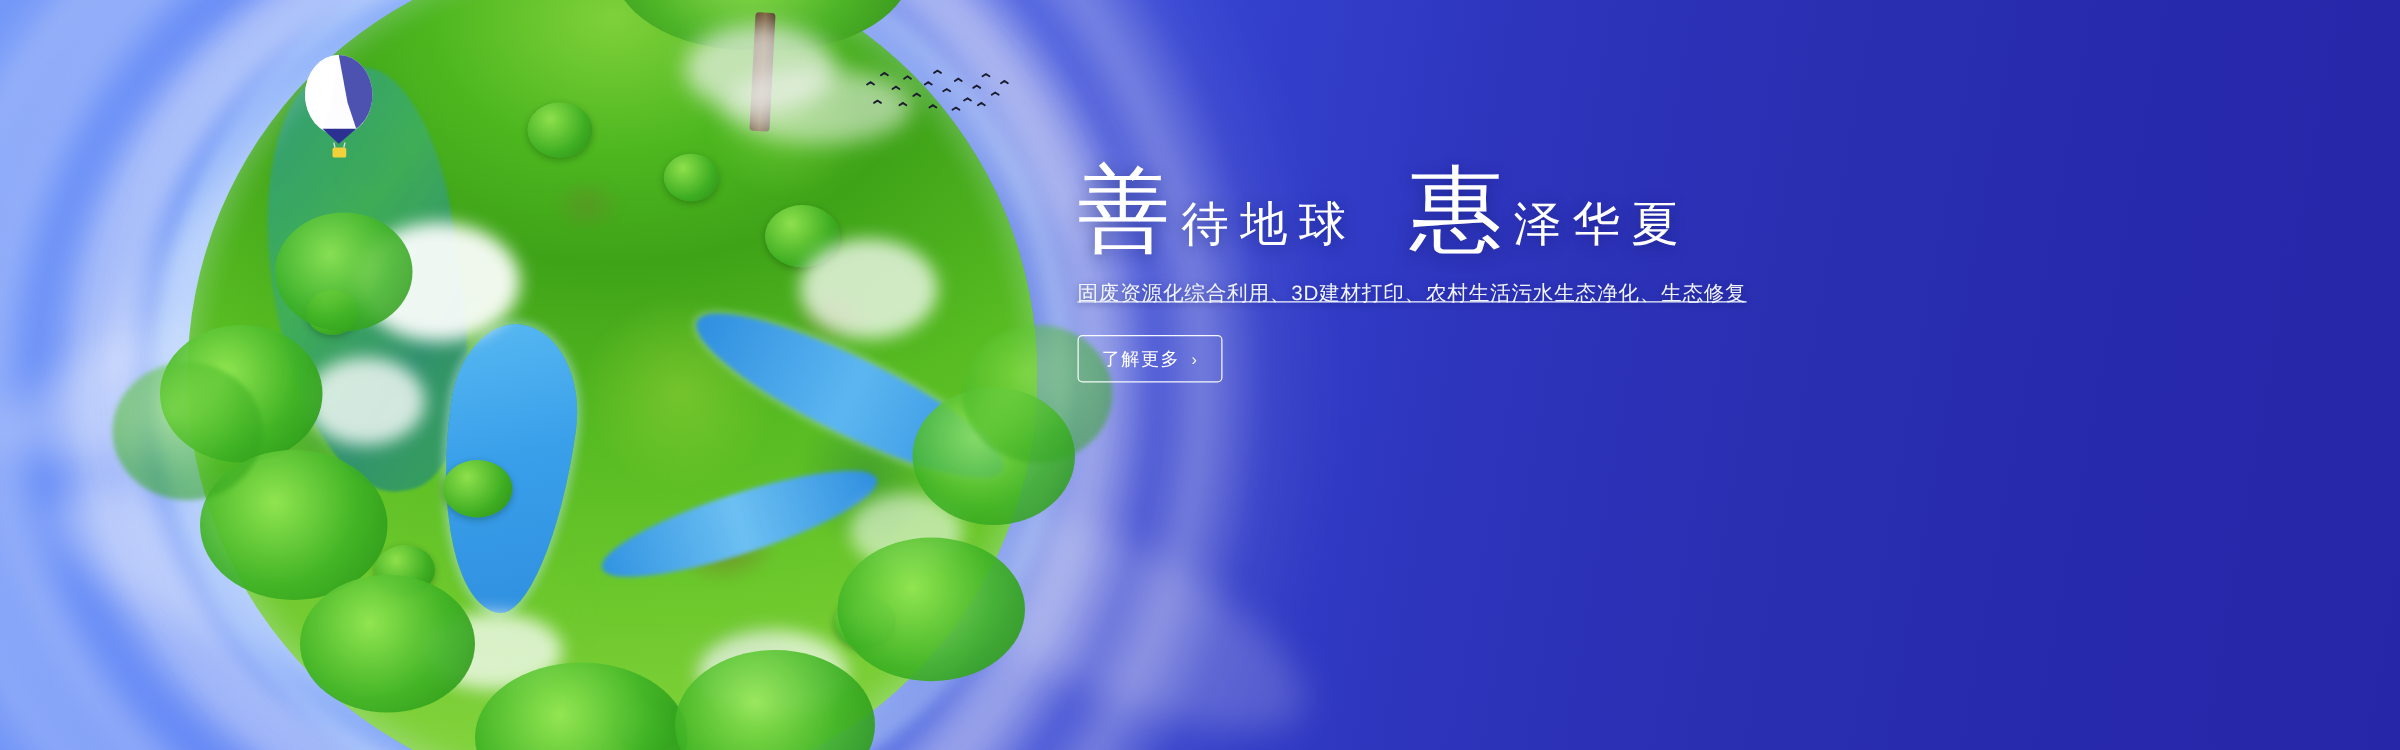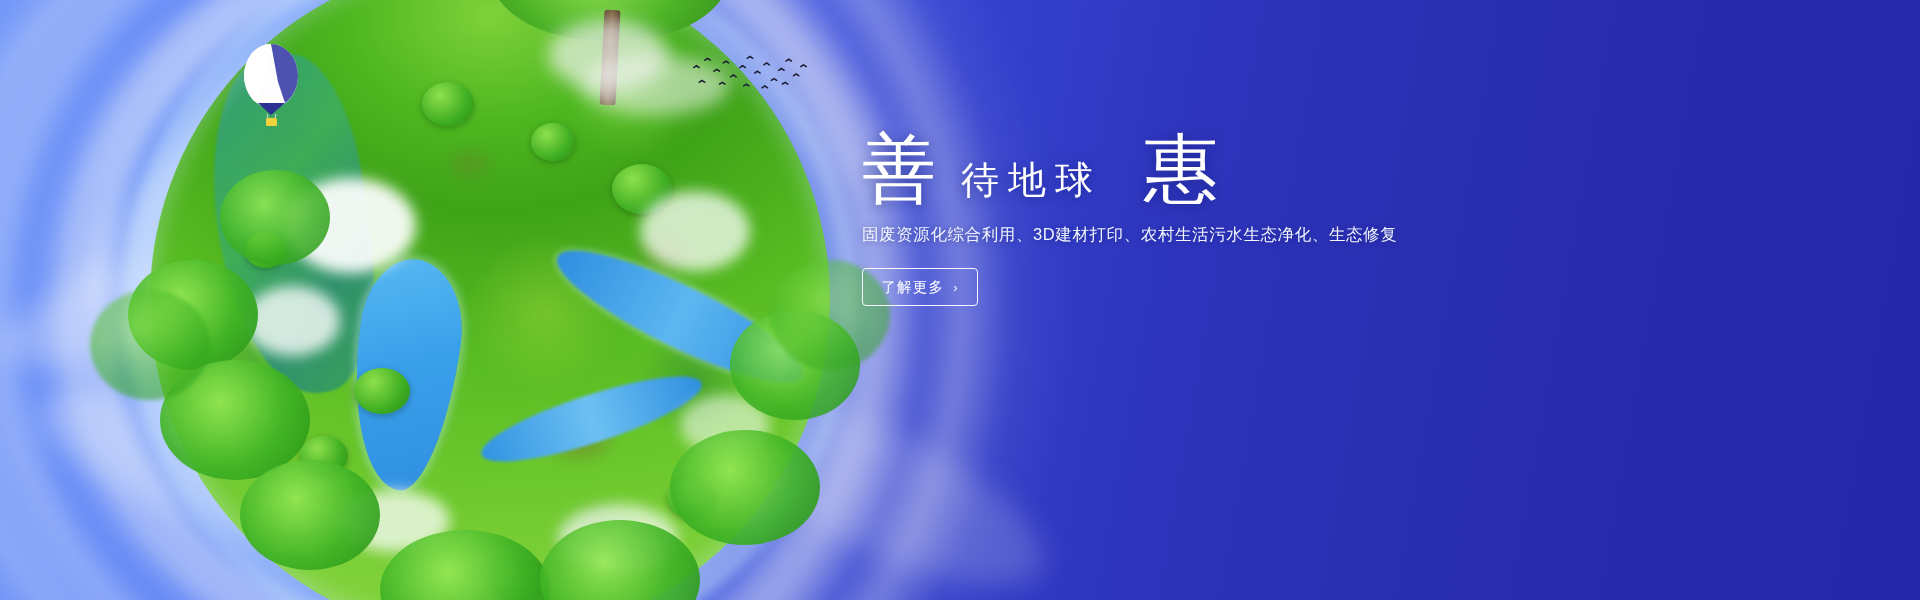--- a/index.html
+++ b/index.html
@@ -190,29 +190,29 @@
 
   
   #copy{position:absolute;left:862px;top:132px;width:820px;color:#fff;}
   #headline{
     display:flex;align-items:flex-end;white-space:nowrap;
     font-family:"Liberation Serif","DejaVu Serif",serif;
     text-shadow:0 2px 12px rgba(10,20,90,.45);
     line-height:1;
   }
   .hl-big{font-size:74px;font-weight:400;letter-spacing:1px;}
-  .hl-small{font-size:38px;font-weight:400;letter-spacing:9px;padding-bottom:7px;margin-left:24px;}
+  .hl-small{font-size:38px;font-weight:400;letter-spacing:9px;padding-bottom:7px;margin-left:8px;}
   .hl-gap{width:42px;}
   #subtitle{
     margin-top:26px;font-size:25px;letter-spacing:7.5px;color:#fff;
     text-shadow:0 1px 8px rgba(10,20,90,.4);white-space:nowrap;
   }
   #desc{
     margin-top:18px;font-size:16.5px;letter-spacing:.6px;color:#f2f5ff;
-    text-shadow:0 1px 6px rgba(10,20,90,.4);white-space:nowrap;
+    text-shadow:0 1px 6px rgba(10,20,90,.4);white-space:nowrap;text-decoration:underline;
   }
   #cta{
     margin-top:22px;display:inline-flex;align-items:center;justify-content:center;
     gap:9px;width:116px;height:38px;
     border:1px solid rgba(255,255,255,.95);border-radius:4px;
     font-size:14.5px;letter-spacing:1.2px;color:#fff;background:transparent;
     cursor:pointer;
   }
   #cta .chev{font-size:13px;opacity:.95;}
 </style>
@@ -315,20 +315,21 @@
     </g>
   </svg>
 
   <div id="copy">
 
     <div id="headline">
       <span class="hl-big">善</span>
       <span class="hl-small">待地球</span>
       <span class="hl-gap"></span>
       <span class="hl-big">惠</span>
+      <span class="hl-small">泽华夏</span>
     </div>
 
 
     <div id="desc">固废资源化综合利用、3D建材打印、农村生活污水生态净化、生态修复</div>
 
     <button id="cta">
       <span>了解更多</span>
       <span class="chev">›</span>
     </button>
 

